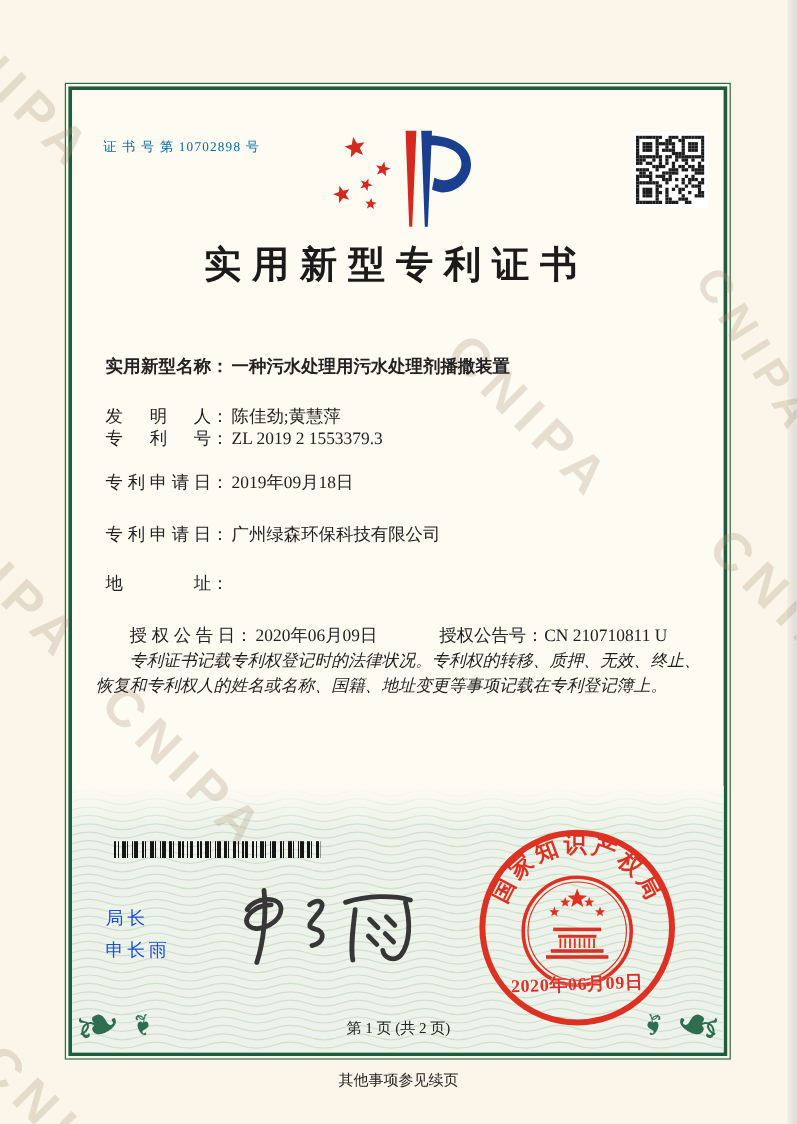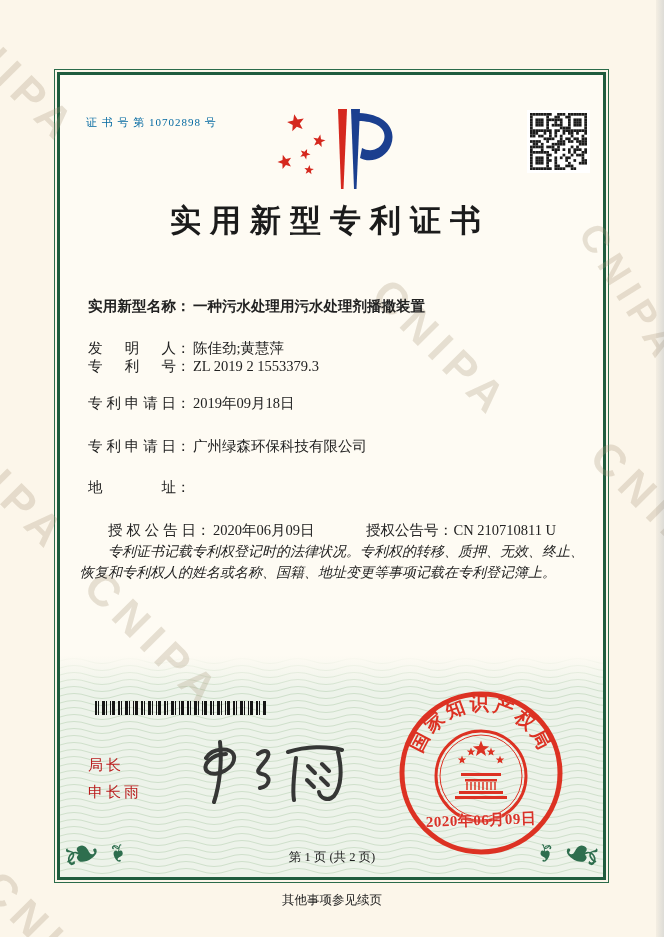--- a/index.html
+++ b/index.html
@@ -54,21 +54,21 @@
   
   .barcode{position:absolute;left:95px;top:701px;width:172px;height:14px;z-index:4;
     background:repeating-linear-gradient(90deg,
       #151515 0 2px,transparent 2px 3px,
       #151515 3px 4px,transparent 4px 7px,
       #151515 7px 10px,transparent 10px 11px,
       #151515 11px 12px,transparent 12px 15px,
       #151515 15px 16px,transparent 16px 17px,
       #151515 17px 20px,transparent 20px 23px);}
   .signer{position:absolute;left:88px;z-index:4;font-family:"Liberation Sans",sans-serif;
-          font-size:15px;letter-spacing:3px;color:#b91c1c;}
+          font-size:15px;letter-spacing:3px;color:#1d4ed8;}
   .signer-title{top:756px;} .signer-name{top:783px;}
   .autograph{position:absolute;left:192px;top:738px;z-index:4;}
   .seal{position:absolute;left:398px;top:690px;width:166px;height:166px;z-index:5;opacity:0.93;}
   .seal-date{position:absolute;left:0;right:0;top:121px;text-align:center;transform:rotate(-2deg);
              color:#d8241a;font-size:15px;font-weight:bold;letter-spacing:0.5px;
              text-shadow:0 0 2px rgba(255,255,255,0.85);}
   .page-num{position:absolute;left:0;width:664px;top:849px;z-index:4;text-align:center;font-size:12.5px;color:#222;}
   .cont-note{position:absolute;left:0;width:664px;top:892px;z-index:3;text-align:center;font-size:12.5px;color:#222;}
   .page-edge{position:absolute;right:0;top:0;width:8px;height:100%;z-index:6;
              background:linear-gradient(90deg,rgba(0,0,0,0.03),rgba(140,152,164,0.28));}

